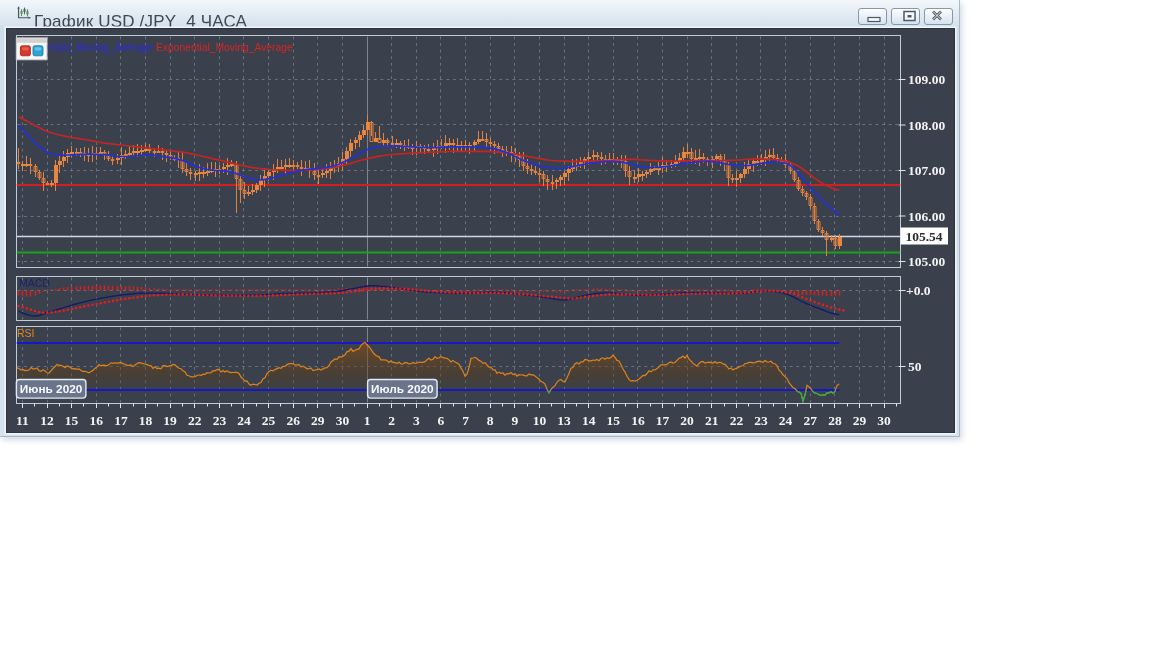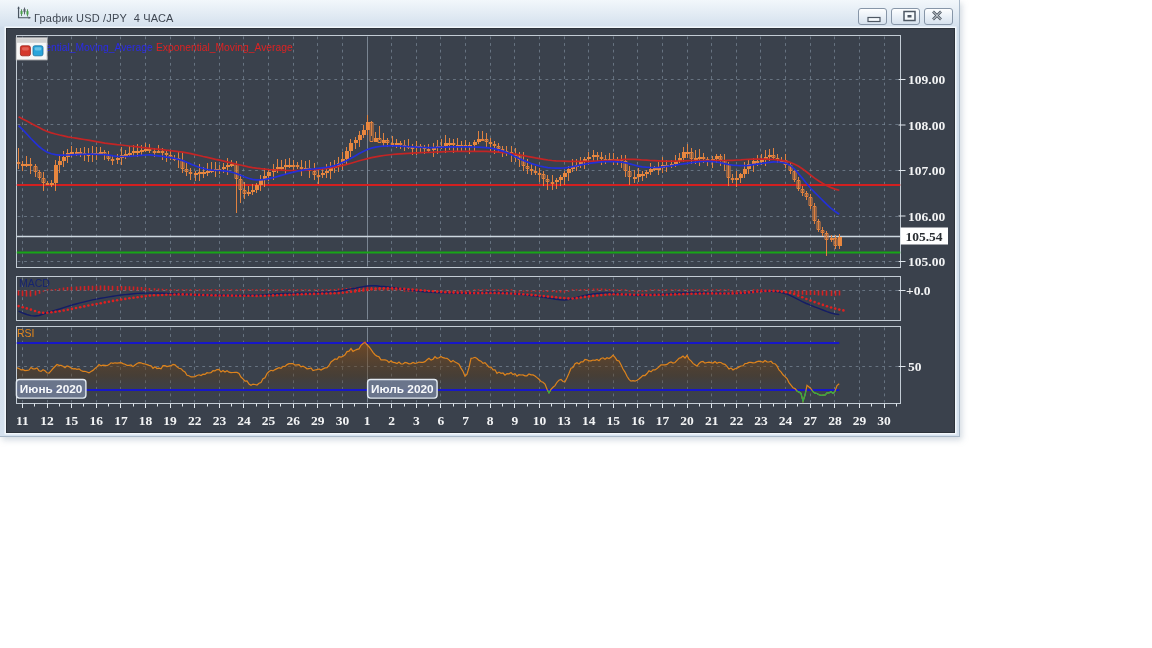--- a/index.html
+++ b/index.html
@@ -1,20 +1,20 @@
 <!DOCTYPE html>
 <html><head><meta charset="utf-8"><style>
 *{margin:0;padding:0;box-sizing:border-box}
 body{width:1152px;height:648px;background:#ffffff;position:relative;overflow:hidden;
  font-family:"Liberation Sans",sans-serif}
 #win{position:absolute;left:0;top:0;width:960px;height:437px;
  background:linear-gradient(#f2f7fb,#d5e1ee 26px,#cfdcea 27px,#d5e1ee);
  border:1px solid #a8b8c8;border-left:none;border-top:none;
  box-shadow:2px 3px 6px rgba(130,150,170,0.35)}
-#title{position:absolute;left:34px;top:12px;font-size:11px;color:#3f4752;letter-spacing:0.2px}
+#title{position:absolute;left:34px;top:12px;font-size:17px;color:#3f4752;letter-spacing:0.2px}
 #client{position:absolute;left:6px;top:28px;width:949px;height:405px;background:#3a414c;
  border:1px solid #2c323a;box-shadow:0 0 0 1.5px #f2f7fc}
 .btn{position:absolute;top:8px;width:29px;height:17px;border:1px solid #8796a8;border-radius:3px;
  background:linear-gradient(#fdfeff,#e9f0f7 50%,#d7e2ee)}
 </style></head><body>
 <div id="win">
  <svg width="17" height="19" viewBox="0 0 20 22" style="position:absolute;left:16px;top:4px">
   <path d="M3 3 V16 H17" stroke="#4a5560" stroke-width="1.4" fill="none"></path>
   <path d="M3 3 l-1.6 2.2 h3.2 z M17 16 l-2.2 -1.6 v3.2 z" fill="#4a5560"></path>
   <line x1="6.5" y1="6" x2="6.5" y2="14" stroke="#3d7a3d" stroke-width="1"></line>

